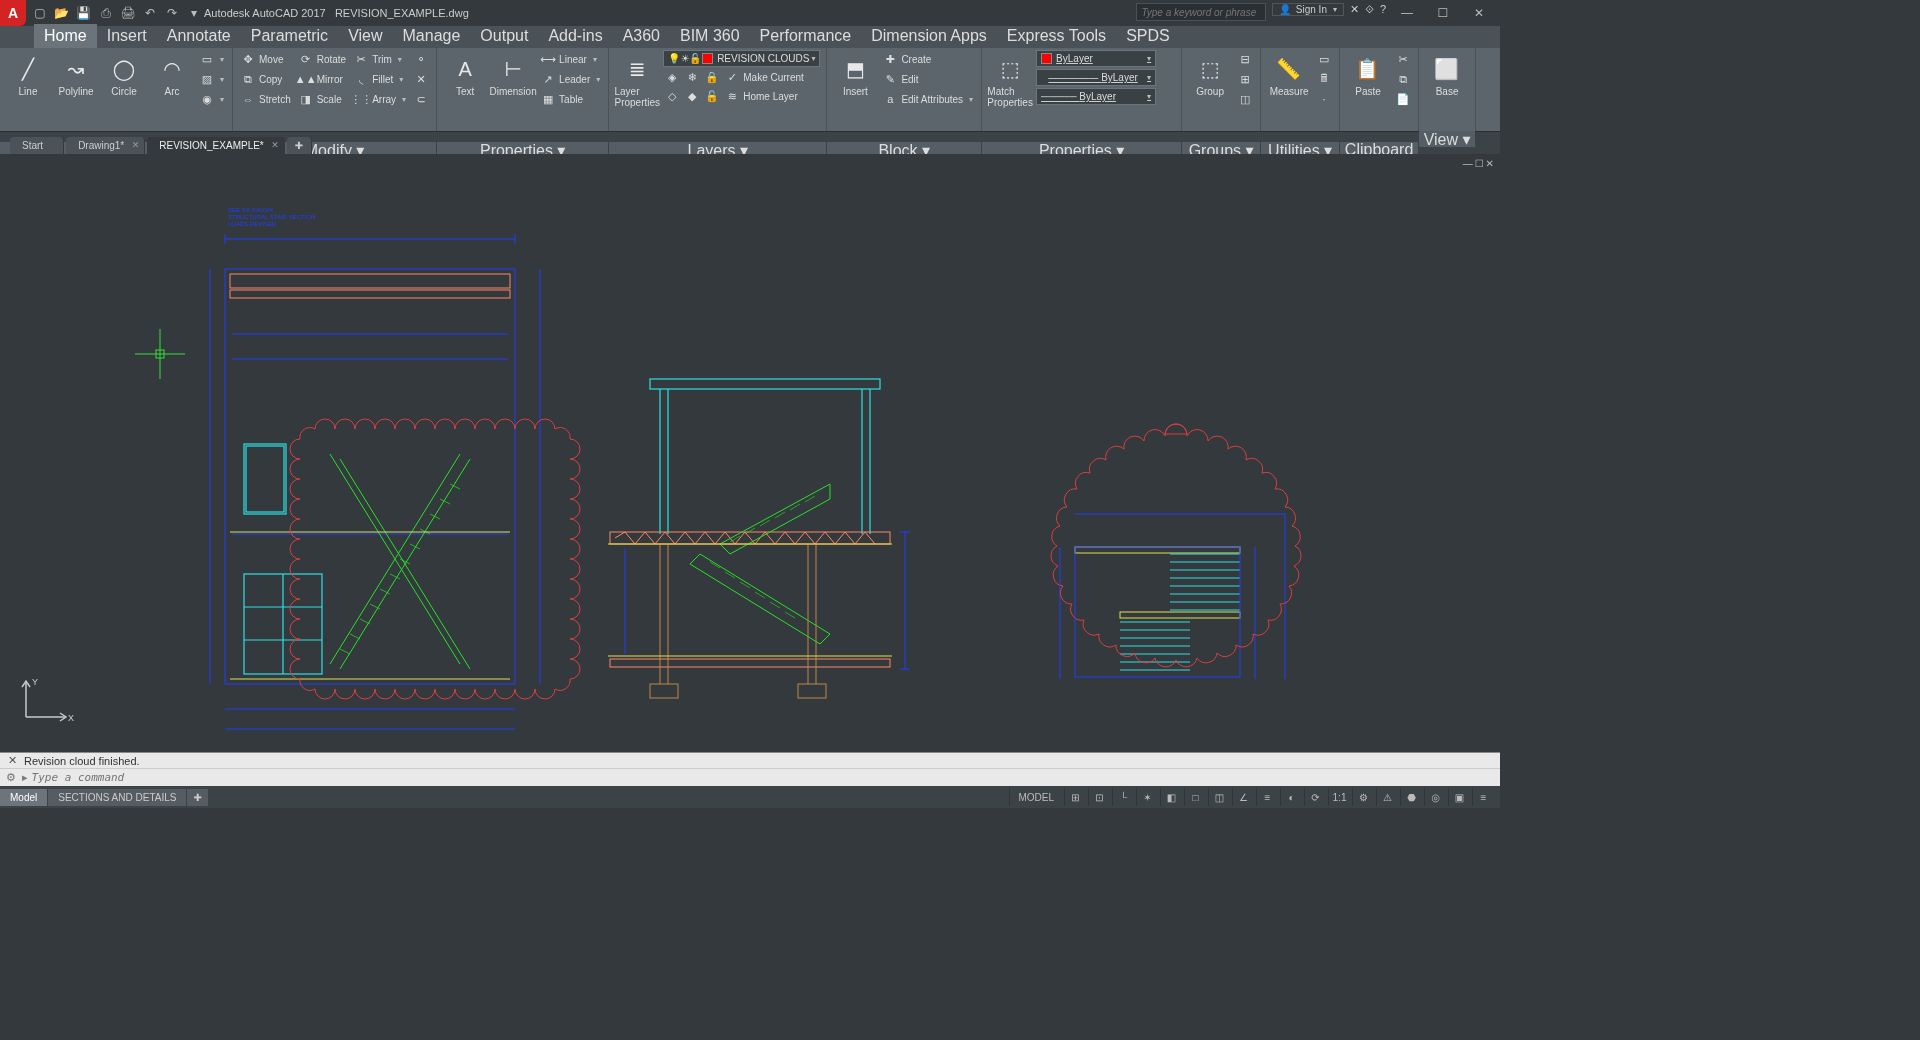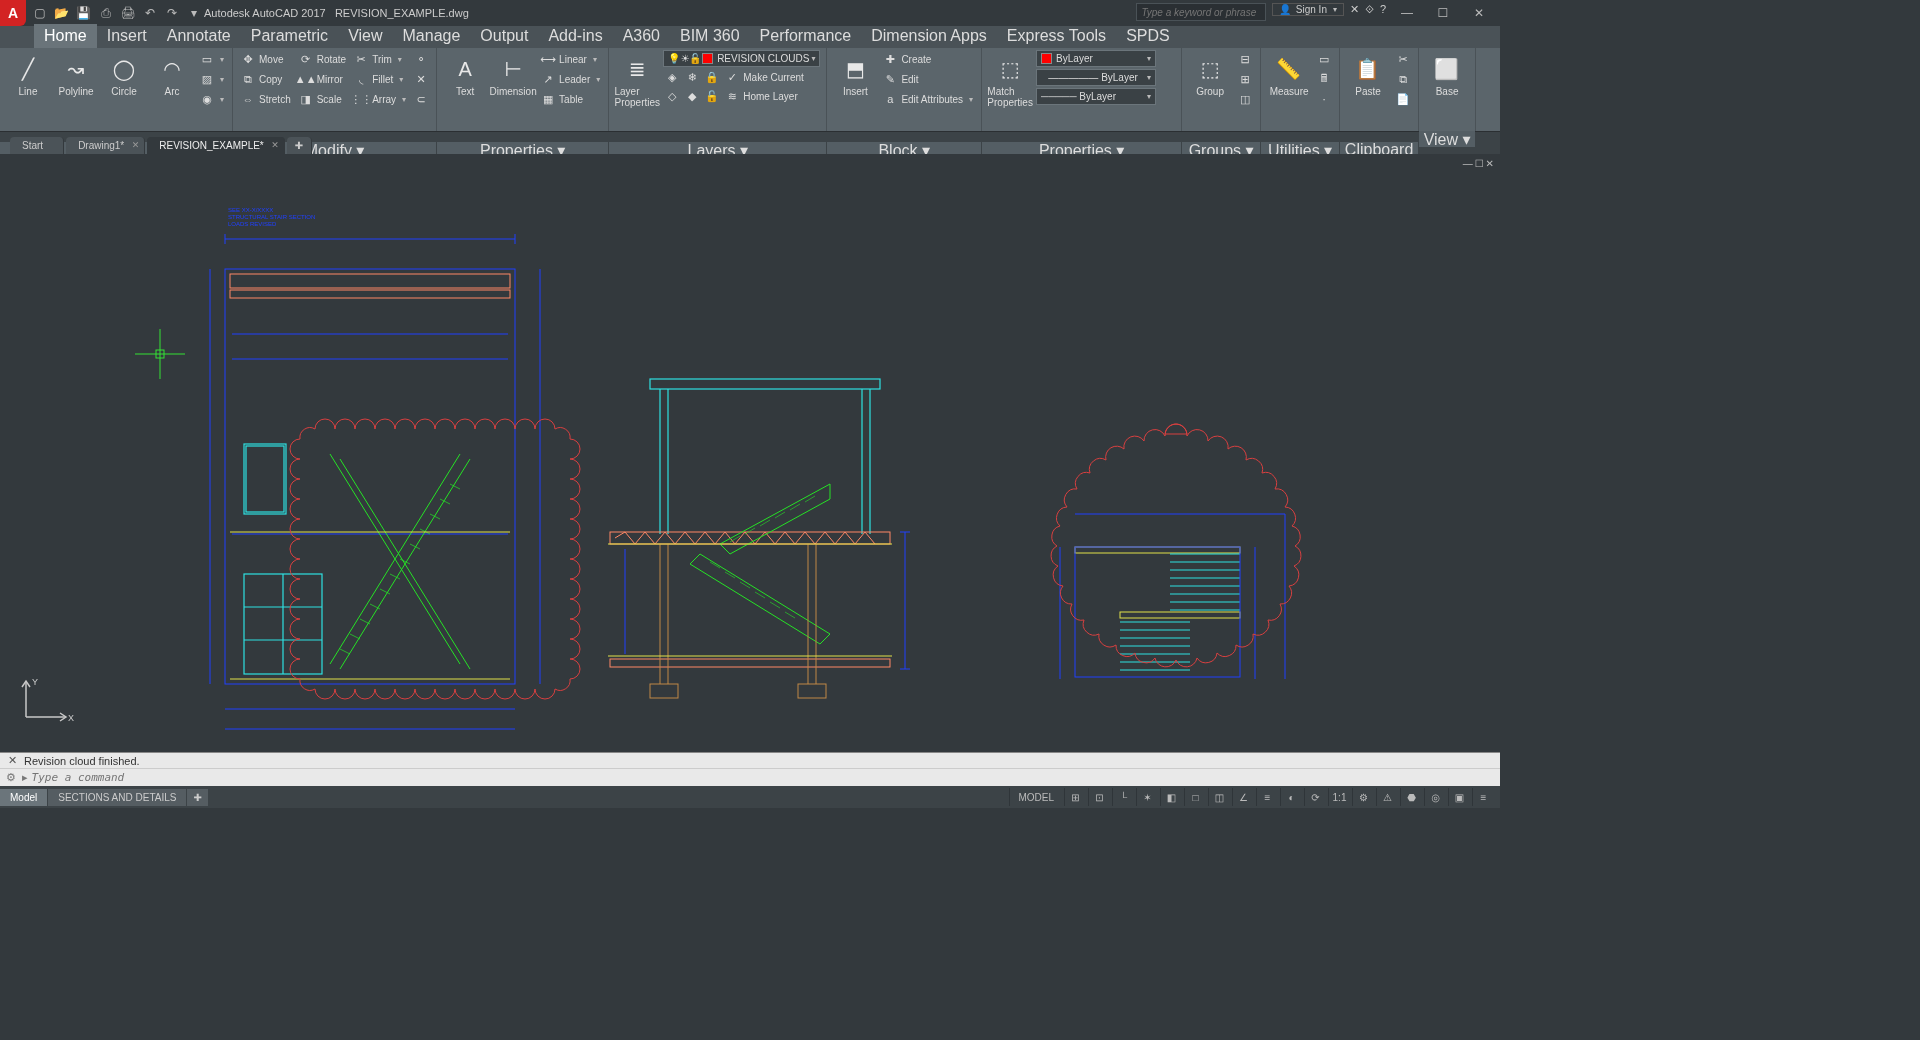--- a/index.html
+++ b/index.html
@@ -325,21 +325,21 @@
     </div>
     <div class="panel-title" data-interactable="true">Block ▾</div>
   </div>
 
   <div class="panel" data-interactable="false" style="min-width:200px;">
     <div class="panel-body">
       <div class="rb-big" data-interactable="true">
           <div class="icn" data-interactable="false">⬚</div>
           <span data-interactable="false">Match<br>Properties</span>
         </div>
-      <div class="rb-col" style="gap:2px;">
+      <div class="rb-col" style="gap:2px;text-decoration:underline;">
         <div class="combo" data-interactable="true">
             <span style="display:flex;align-items:center;">
               <span class="swatch" style="background:#f00;" data-interactable="false"></span>
               <span data-interactable="false">ByLayer</span>
             </span>
             <span class="dd" data-interactable="false">▾</span>
           </div>
         <div class="combo" data-interactable="true">
             <span style="flex:1;text-align:center;">――――― <span data-interactable="false">ByLayer</span></span>
             <span class="dd" data-interactable="false">▾</span>

